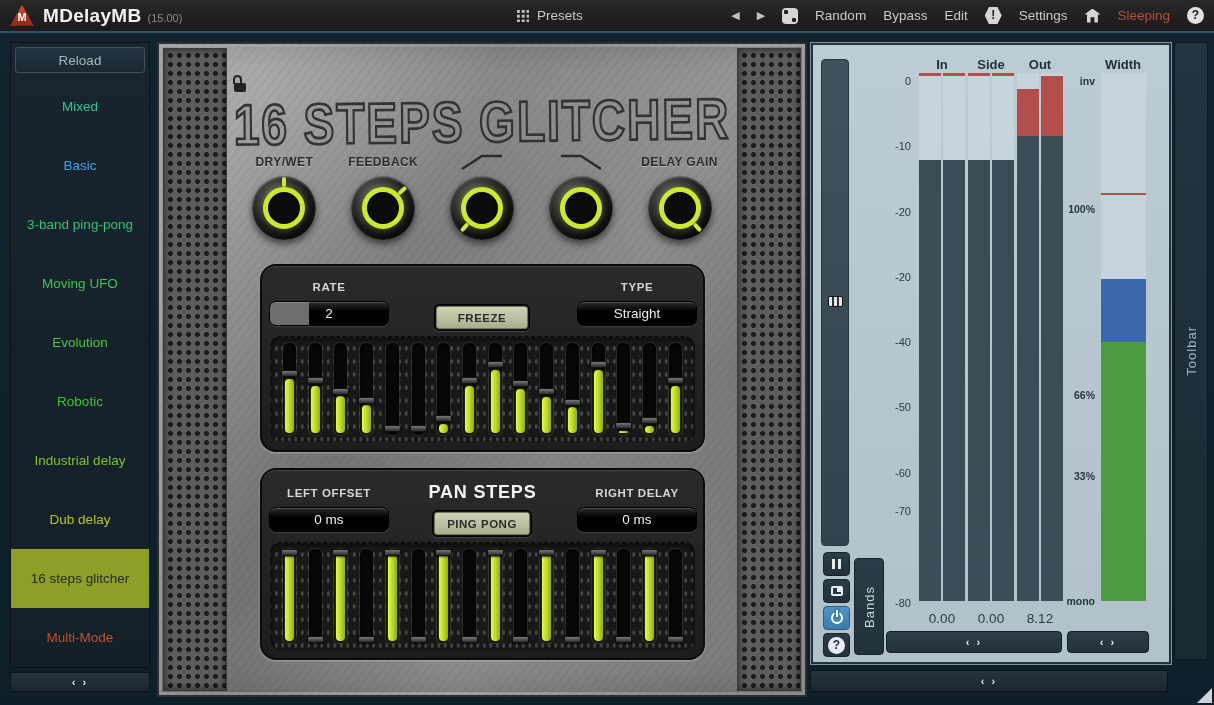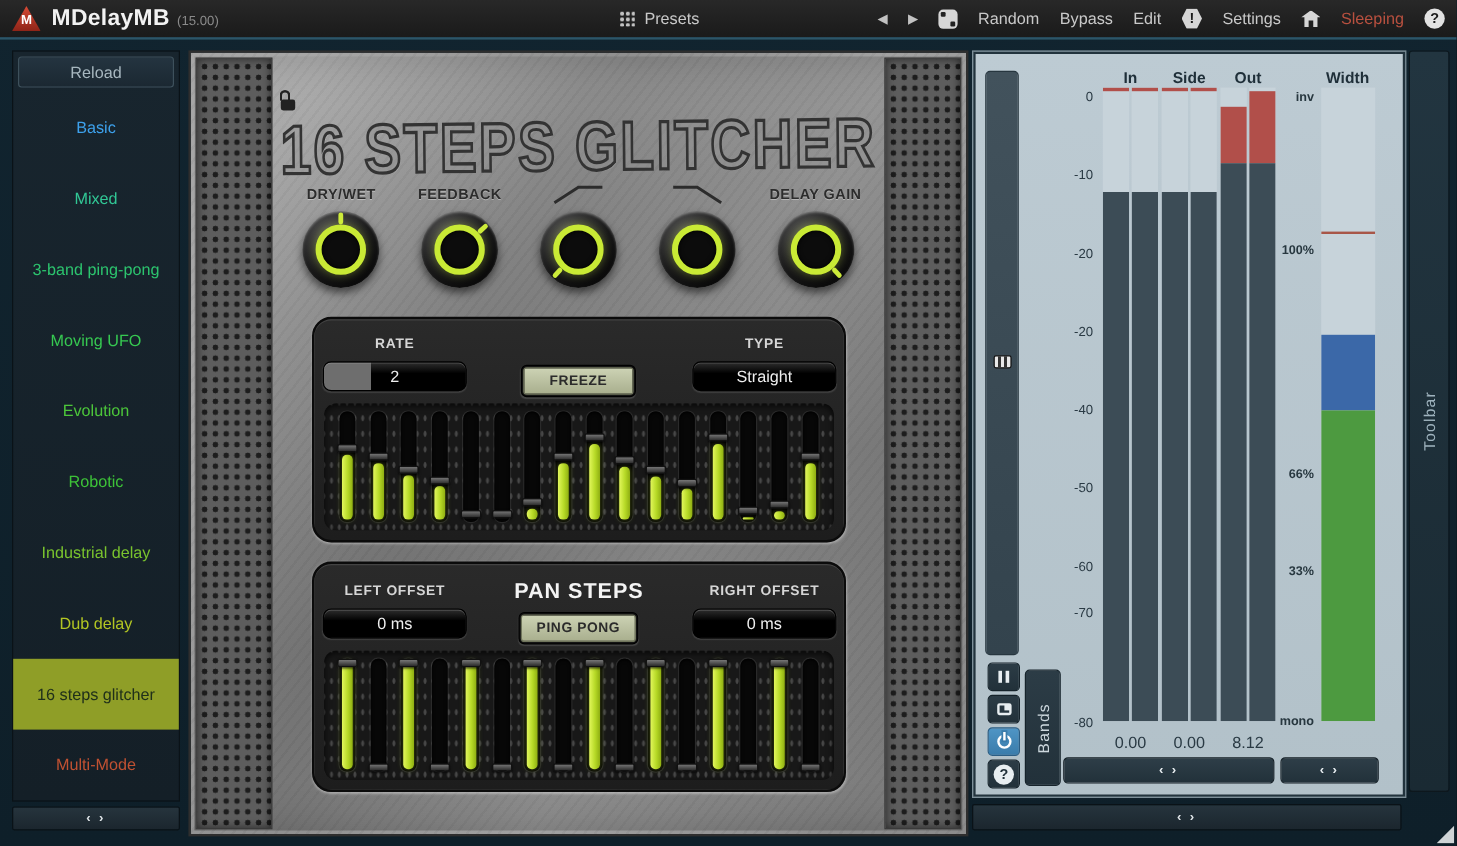--- a/index.html
+++ b/index.html
@@ -201,22 +201,22 @@
       <span class="tb-btn">Settings</span>
       <span class="home-icon"></span>
       <span class="sleeping tb-btn" style="color: rgb(184, 80, 63);">Sleeping</span>
       <span class="help-icon">?</span>
     </div>
   </header>
 
   <aside class="sidebar">
     <div class="reload-btn">Reload</div>
 
-  <div class="preset-item" style="color: rgb(61, 161, 236);">Basic</div>
-      <div class="preset-item" style="color: rgb(49, 199, 149);">Mixed</div>
+  <div class="preset-item" style="color: rgb(49, 199, 149);">Mixed</div>
+      <div class="preset-item" style="color: rgb(61, 161, 236);">Basic</div>
       <div class="preset-item" style="color: rgb(44, 196, 110);">3-band ping-pong</div>
       <div class="preset-item" style="color: rgb(54, 200, 81);">Moving UFO</div>
       <div class="preset-item" style="color: rgb(76, 198, 58);">Evolution</div>
       <div class="preset-item" style="color: rgb(61, 194, 56);">Robotic</div>
       <div class="preset-item" style="color: rgb(121, 195, 46);">Industrial delay</div>
       <div class="preset-item" style="color: rgb(178, 197, 35);">Dub delay</div>
       <div class="preset-item selected" style="color: rgb(32, 48, 26); background: rgb(143, 158, 39);">16 steps glitcher</div>
       <div class="preset-item" style="color: rgb(192, 81, 50);">Multi-Mode</div>
     </aside>
   <div class="sidebar-bottom-bar">‹ ›</div>
@@ -368,21 +368,21 @@
           </div>
       </section>
 
       <section class="fx-box pan-box">
         <div class="fx-title">PAN STEPS</div>
         <div class="mini-label" style="left:7px;width:120px;top:17px;">LEFT OFFSET</div>
         <div class="val-box" style="left:7px;top:37px;width:120px;">0 ms</div>
         <div class="toggle-btn" style="left:170px;top:40px;width:100px;">
             <span class="inner">PING PONG</span>
           </div>
-        <div class="mini-label" style="left:315px;width:120px;top:17px;">RIGHT OFFSET</div>
+        <div class="mini-label" style="left:315px;width:120px;top:17px;">RIGHT DELAY</div>
         <div class="val-box" style="left:315px;top:37px;width:120px;">0 ms</div>
         <div class="slider-zone">
             <div class="vslider">
               <div class="track"></div>
               <div class="fill" style="height:96%"></div>
               <div class="handle" style="bottom:93%"></div>
             </div>
             <div class="vslider">
               <div class="track"></div>
               <div class="fill" style="height:0%"></div>

